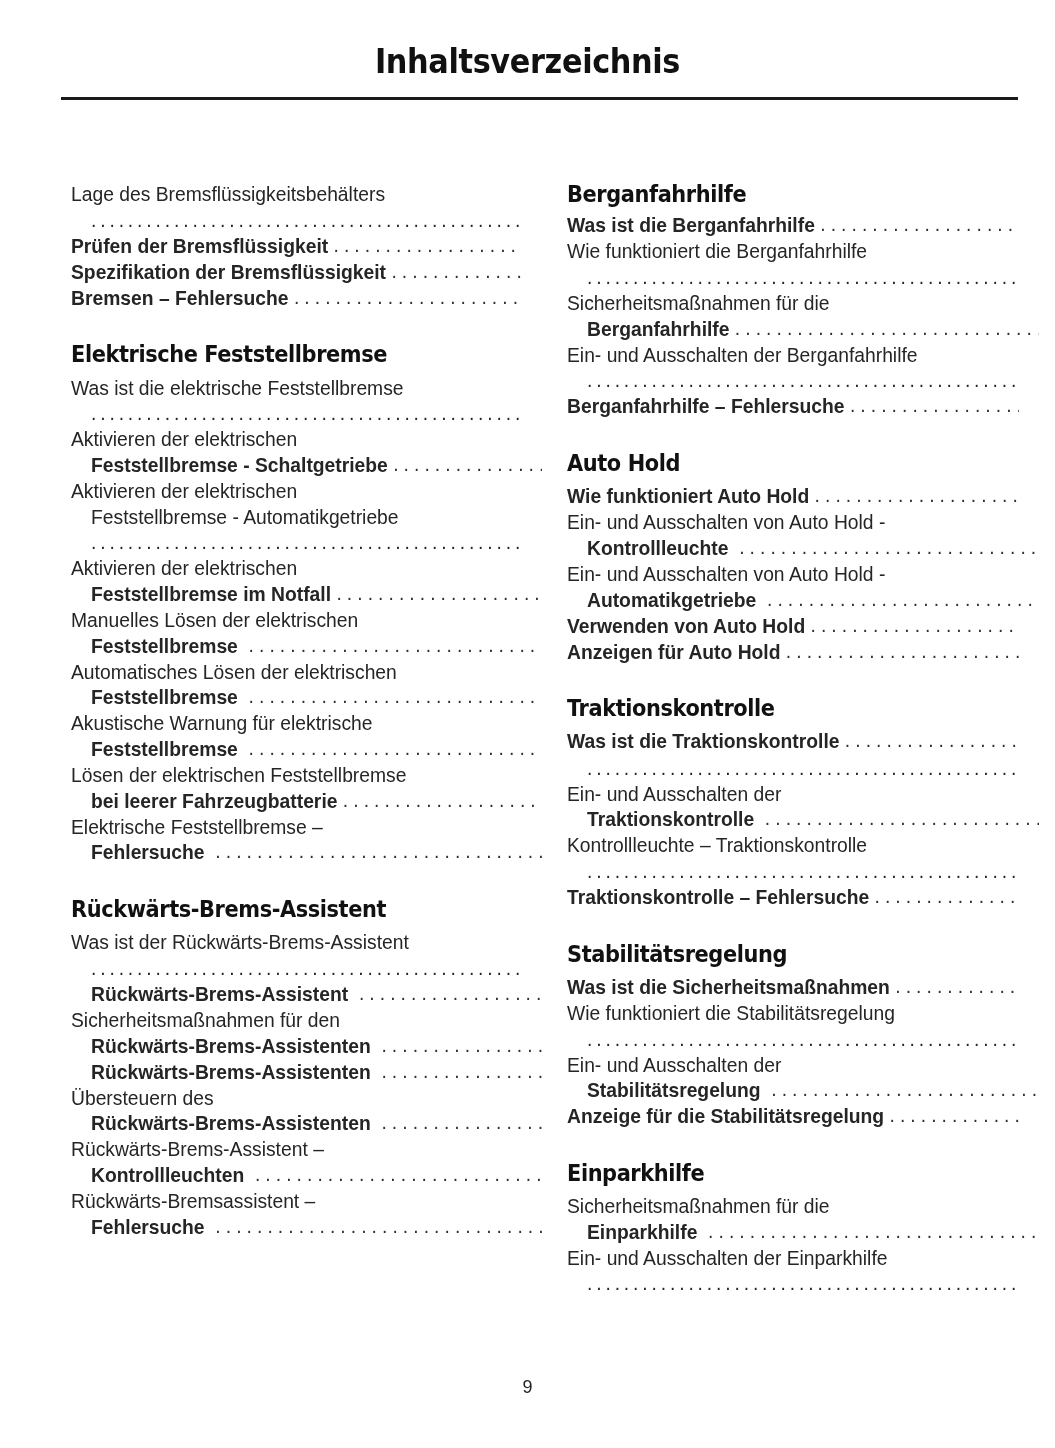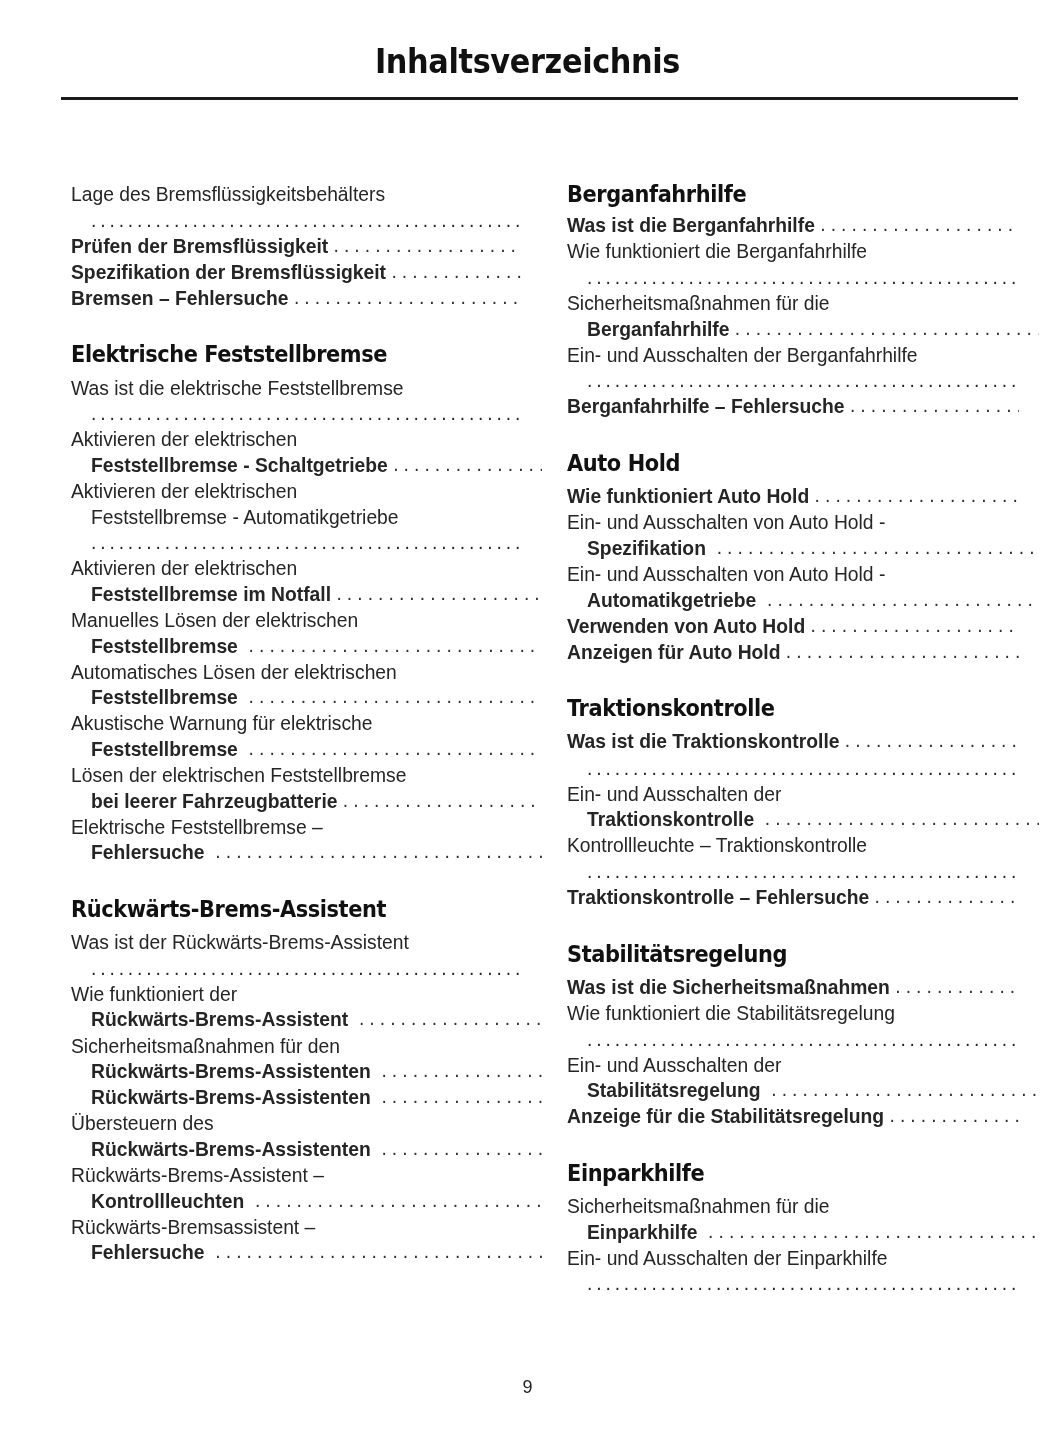--- a/index.html
+++ b/index.html
@@ -193,21 +193,20 @@
         <div class="toc-entry">
           <div class="ln">Elektrische Feststellbremse –</div>
           <div class="ln leaderline indent"><span class="label">Fehlersuche  </span><span class="dots">. . . . . . . . . . . . . . . . . . . . . . . . . . . . . . . . . . . . . . . . . . . . . . . . . . . . . . . . . . . . . . . . . . . . . . . . . . . . . . . . . . . . . . . . . . . . . . . . . . . . . . . . . . . . . . . . . . . . . . . </span></div>
         </div>
         <div class="section-head spaced-above" style="margin-bottom: 8px;">Rückwärts-Brems-Assistent</div>
         <div class="toc-entry">
           <div class="ln">Was ist der Rückwärts-Brems-Assistent</div>
           <div class="ln leaderrow"><span class="dots">. . . . . . . . . . . . . . . . . . . . . . . . . . . . . . . . . . . . . . . . . . . . . . . . . . . . . . . . . . . . . . . . . . . . . . . . . . . . . . . . . . . . . . . . . . . . . . . . . . . . . . . . . . . . . . . . . . . . . . . </span></div>
         </div>
         <div class="toc-entry">
-          <div class="ln">Wie funktioniert der</div>
           <div class="ln leaderline indent"><span class="label">Rückwärts-Brems-Assistent  </span><span class="dots">. . . . . . . . . . . . . . . . . . . . . . . . . . . . . . . . . . . . . . . . . . . . . . . . . . . . . . . . . . . . . . . . . . . . . . . . . . . . . . . . . . . . . . . . . . . . . . . . . . . . . . . . . . . . . . . . . . . . . . . </span></div>
         </div>
         <div class="toc-entry">
           <div class="ln">Sicherheitsmaßnahmen für den</div>
           <div class="ln leaderline indent"><span class="label">Rückwärts-Brems-Assistenten  </span><span class="dots">. . . . . . . . . . . . . . . . . . . . . . . . . . . . . . . . . . . . . . . . . . . . . . . . . . . . . . . . . . . . . . . . . . . . . . . . . . . . . . . . . . . . . . . . . . . . . . . . . . . . . . . . . . . . . . . . . . . . . . . </span></div>
         </div>
         <div class="toc-entry">
           <div class="ln leaderline indent"><span class="label">Rückwärts-Brems-Assistenten  </span><span class="dots">. . . . . . . . . . . . . . . . . . . . . . . . . . . . . . . . . . . . . . . . . . . . . . . . . . . . . . . . . . . . . . . . . . . . . . . . . . . . . . . . . . . . . . . . . . . . . . . . . . . . . . . . . . . . . . . . . . . . . . . </span></div>
         </div>
         <div class="toc-entry">
@@ -242,21 +241,21 @@
         </div>
         <div class="toc-entry">
           <div class="ln leaderline"><span class="label">Berganfahrhilfe – Fehlersuche </span><span class="dots">. . . . . . . . . . . . . . . . . . . . . . . . . . . . . . . . . . . . . . . . . . . . . . . . . . . . . . . . . . . . . . . . . . . . . . . . . . . . . . . . . . . . . . . . . . . . . . . . . . . . . . . . . . . . . . . . . . . . . . . </span></div>
         </div>
         <div class="section-head spaced-above" style="margin-bottom: 8px;">Auto Hold</div>
         <div class="toc-entry">
           <div class="ln leaderline"><span class="label">Wie funktioniert Auto Hold </span><span class="dots">. . . . . . . . . . . . . . . . . . . . . . . . . . . . . . . . . . . . . . . . . . . . . . . . . . . . . . . . . . . . . . . . . . . . . . . . . . . . . . . . . . . . . . . . . . . . . . . . . . . . . . . . . . . . . . . . . . . . . . . </span></div>
         </div>
         <div class="toc-entry">
           <div class="ln">Ein- und Ausschalten von Auto Hold -</div>
-          <div class="ln leaderline indent"><span class="label">Spezifikation  </span><span class="dots">. . . . . . . . . . . . . . . . . . . . . . . . . . . . . . . . . . . . . . . . . . . . . . . . . . . . . . . . . . . . . . . . . . . . . . . . . . . . . . . . . . . . . . . . . . . . . . . . . . . . . . . . . . . . . . . . . . . . . . . </span></div>
+          <div class="ln leaderline indent"><span class="label">Kontrollleuchte  </span><span class="dots">. . . . . . . . . . . . . . . . . . . . . . . . . . . . . . . . . . . . . . . . . . . . . . . . . . . . . . . . . . . . . . . . . . . . . . . . . . . . . . . . . . . . . . . . . . . . . . . . . . . . . . . . . . . . . . . . . . . . . . . </span></div>
         </div>
         <div class="toc-entry">
           <div class="ln">Ein- und Ausschalten von Auto Hold -</div>
           <div class="ln leaderline indent"><span class="label">Automatikgetriebe  </span><span class="dots">. . . . . . . . . . . . . . . . . . . . . . . . . . . . . . . . . . . . . . . . . . . . . . . . . . . . . . . . . . . . . . . . . . . . . . . . . . . . . . . . . . . . . . . . . . . . . . . . . . . . . . . . . . . . . . . . . . . . . . . </span></div>
         </div>
         <div class="toc-entry">
           <div class="ln leaderline"><span class="label">Verwenden von Auto Hold </span><span class="dots">. . . . . . . . . . . . . . . . . . . . . . . . . . . . . . . . . . . . . . . . . . . . . . . . . . . . . . . . . . . . . . . . . . . . . . . . . . . . . . . . . . . . . . . . . . . . . . . . . . . . . . . . . . . . . . . . . . . . . . . </span></div>
         </div>
         <div class="toc-entry">
           <div class="ln leaderline"><span class="label">Anzeigen für Auto Hold </span><span class="dots">. . . . . . . . . . . . . . . . . . . . . . . . . . . . . . . . . . . . . . . . . . . . . . . . . . . . . . . . . . . . . . . . . . . . . . . . . . . . . . . . . . . . . . . . . . . . . . . . . . . . . . . . . . . . . . . . . . . . . . . </span></div>

